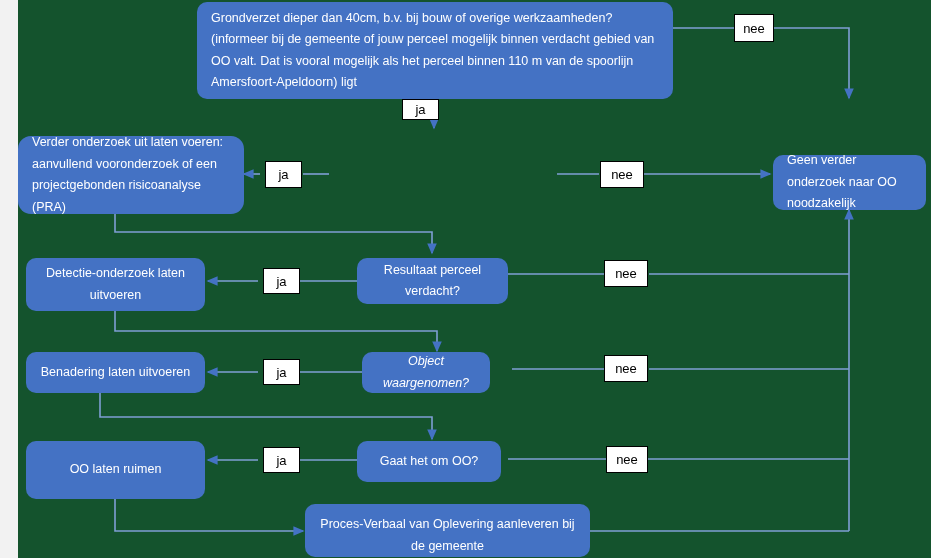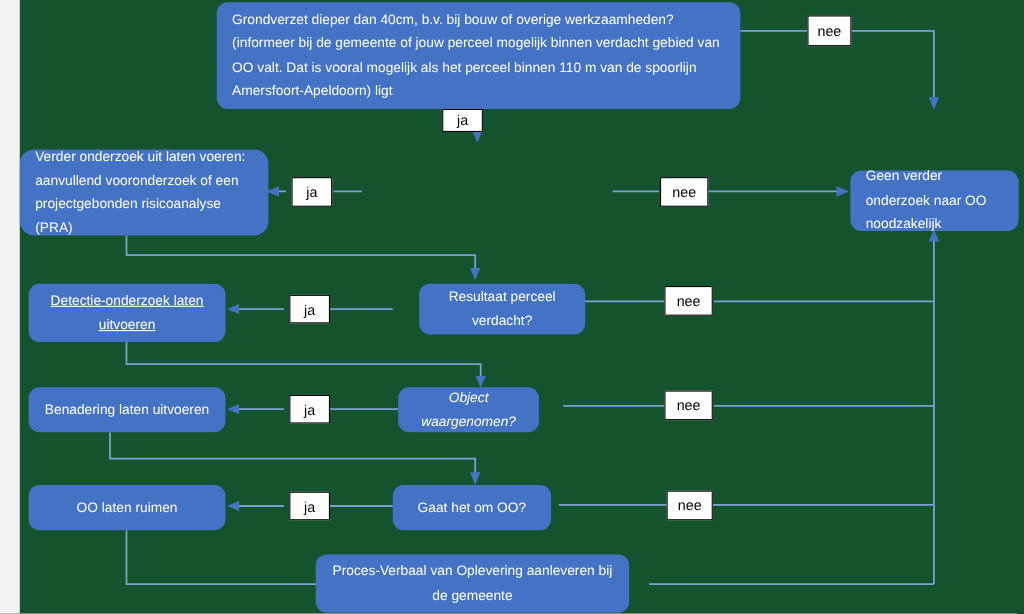--- a/index.html
+++ b/index.html
@@ -141,45 +141,45 @@
 
   <div class="node left" style="left:18px; top:136px; width:226px; height:78px;border-radius:13px;">
     <span class="txt">Verder onderzoek uit laten voeren: aanvullend vooronderzoek of een projectgebonden risicoanalyse (PRA)</span>
   </div>
 
 
   <div class="node left" style="left:773px; top:155px; width:153px; height:55px;">
     <span class="txt">Geen verder onderzoek naar OO noodzakelijk</span>
   </div>
 
-  <div class="node center" style="left:26px; top:258px; width:179px; height:53px;text-decoration:underline;">
+  <div class="node center" style="left:26px; top:258px; width:179px; height:53px;">
     <span class="txt">Detectie-onderzoek laten uitvoeren</span>
   </div>
 
-  <div class="node center" style="left:357px; top:258px; width:151px; height:46px;margin-left:24px;">
+  <div class="node center" style="left:357px; top:258px; width:151px; height:46px;">
     <span class="txt">Resultaat perceel verdacht?</span>
   </div>
 
   <div class="node center" style="left:26px; top:352px; width:179px; height:41px;">
     <span class="txt">Benadering laten uitvoeren</span>
   </div>
 
   <div class="node center" style="left:362px; top:352px; width:128px; height:41px;font-style:italic;">
     <span class="txt">Object waargenomen?</span>
   </div>
 
-  <div class="node center" style="left:26px; top:441px; width:179px; height:41px;">
+  <div class="node center" style="left:26px; top:441px; width:179px; height:58px;">
     <span class="txt">OO laten ruimen</span>
   </div>
 
   <div class="node center" style="left:357px; top:441px; width:144px; height:41px;">
     <span class="txt">Gaat het om OO?</span>
   </div>
 
-  <div class="node center" style="left:287px; top:504px; width:285px; height:53px;">
+  <div class="node center" style="left:305px; top:504px; width:285px; height:53px;align-items:flex-end;">
     <span class="txt">Proces-Verbaal van Oplevering aanleveren bij de gemeente</span>
   </div>
 
   <div class="label" style="left:734px; top:14px; width:40px; height:28px;">
     <span>nee</span>
   </div>
 
   <div class="label" style="left:402px; top:99px; width:37px; height:21px;">
     <span>ja</span>
   </div>

